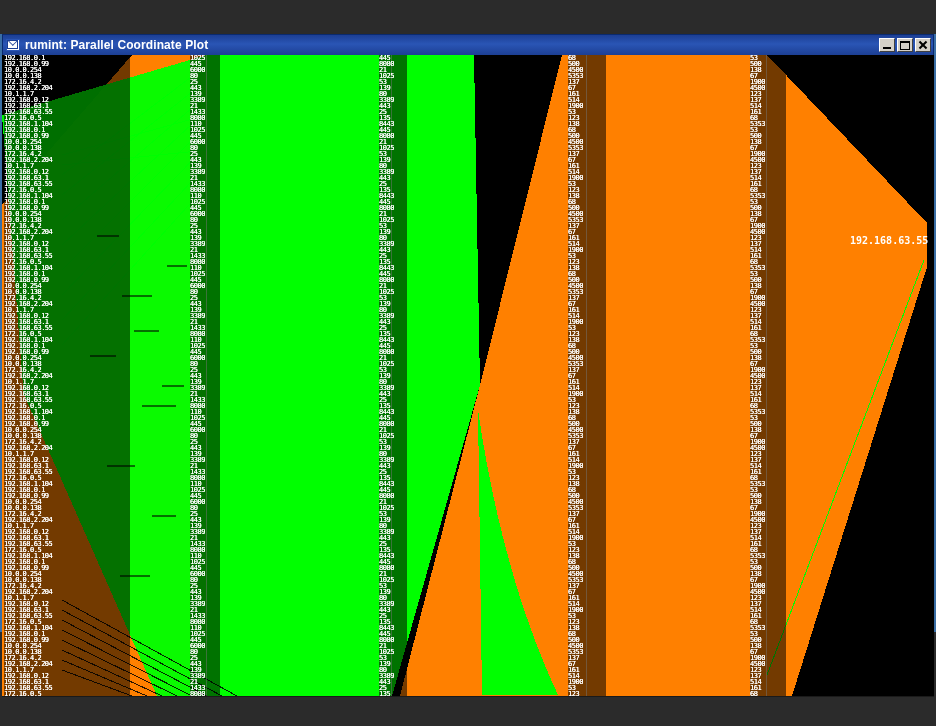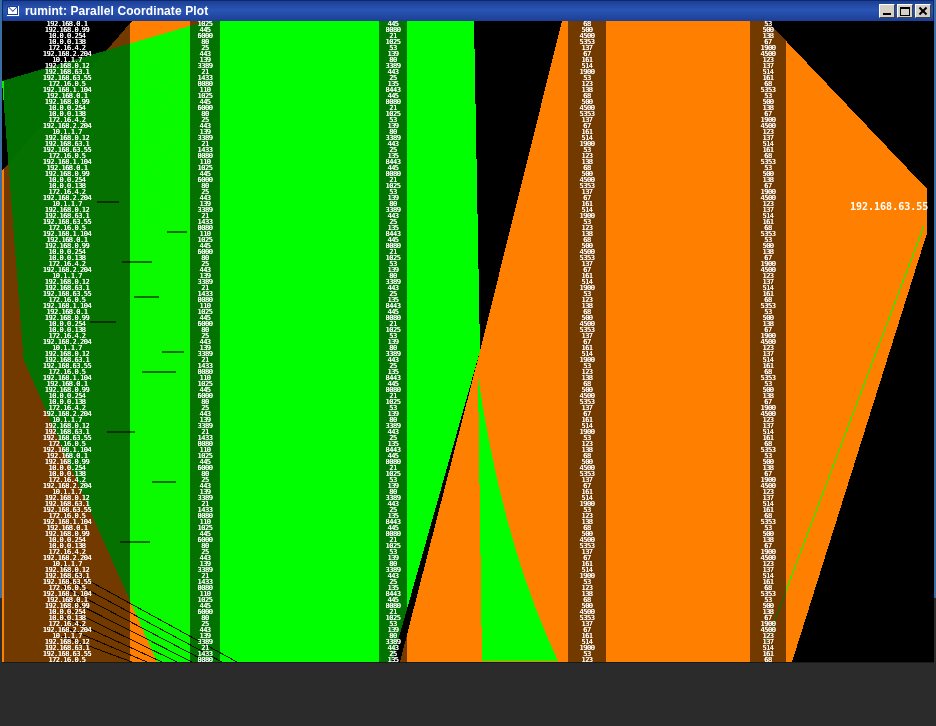--- a/index.html
+++ b/index.html
@@ -2,21 +2,21 @@
 <html><head>
 <meta charset="utf-8">
 <style>
   html,body{margin:0;padding:0;background:#2b2b2b;}
   body{width:936px;height:726px;overflow:hidden;
        font-family:"Liberation Sans",sans-serif;-webkit-font-smoothing:none;}
 
   
   .window{width:936px;height:598px;box-sizing:border-box;
           background:#3c3c3c;border:2px solid #3a6ea5;
-          border-top-width:0;display:flex;flex-direction:column;}
+          border-top-width:0;display:flex;flex-direction:column;margin-top:34px;}
 
   
   .titlebar{height:21px;flex:0 0 21px;display:flex;align-items:center;
             background:linear-gradient(to bottom,#1c3f94 0%,#2a55b5 45%,#1c3f94 100%);
             padding:0 2px 0 3px;box-sizing:border-box;border:1px solid #0a2a6e;
             border-bottom:none;}
   .app-icon{width:14px;height:12px;flex:0 0 14px;background:#fff;
             border:1px solid #2a55b5;margin-right:5px;position:relative;
             box-sizing:border-box;overflow:hidden;}
   .app-icon:before{content:"";position:absolute;left:0px;top:0px;width:11px;height:9px;
@@ -32,21 +32,21 @@
           position:relative;box-sizing:border-box;}
   .winbtn i{position:absolute;background:#000;}
   .b-min i{left:3px;bottom:2px;width:8px;height:2px;}
   .b-max i{left:2px;top:2px;width:10px;height:9px;background:none;
            border:1px solid #000;border-top-width:2px;box-sizing:border-box;}
   .b-close i:nth-child(1),.b-close i:nth-child(2){left:2px;top:5px;width:10px;height:2px;}
   .b-close i:nth-child(1){transform:rotate(45deg);}
   .b-close i:nth-child(2){transform:rotate(-45deg);}
 
   
-  .plot{flex:0 0 641px;position:relative;background:#be185d;overflow:hidden;text-align:center;}
+  .plot{flex:0 0 641px;position:relative;background:#be185d;overflow:hidden;}
   .plot svg{position:absolute;left:0;top:0;}
 
   
   .axis-col{position:absolute;top:0;bottom:0;overflow:hidden;
             font-family:"DejaVu Sans Mono",monospace;font-size:7px;line-height:6px;
             color:#fff;white-space:pre;letter-spacing:-0.5px;
             text-shadow:0 0 0 #fff;pointer-events:none;}
   .axis-col span{display:block;height:6px;overflow:hidden;
                  background:rgba(0,0,0,.55);}
   .ip-label{position:absolute;font-family:"DejaVu Sans Mono",monospace;

